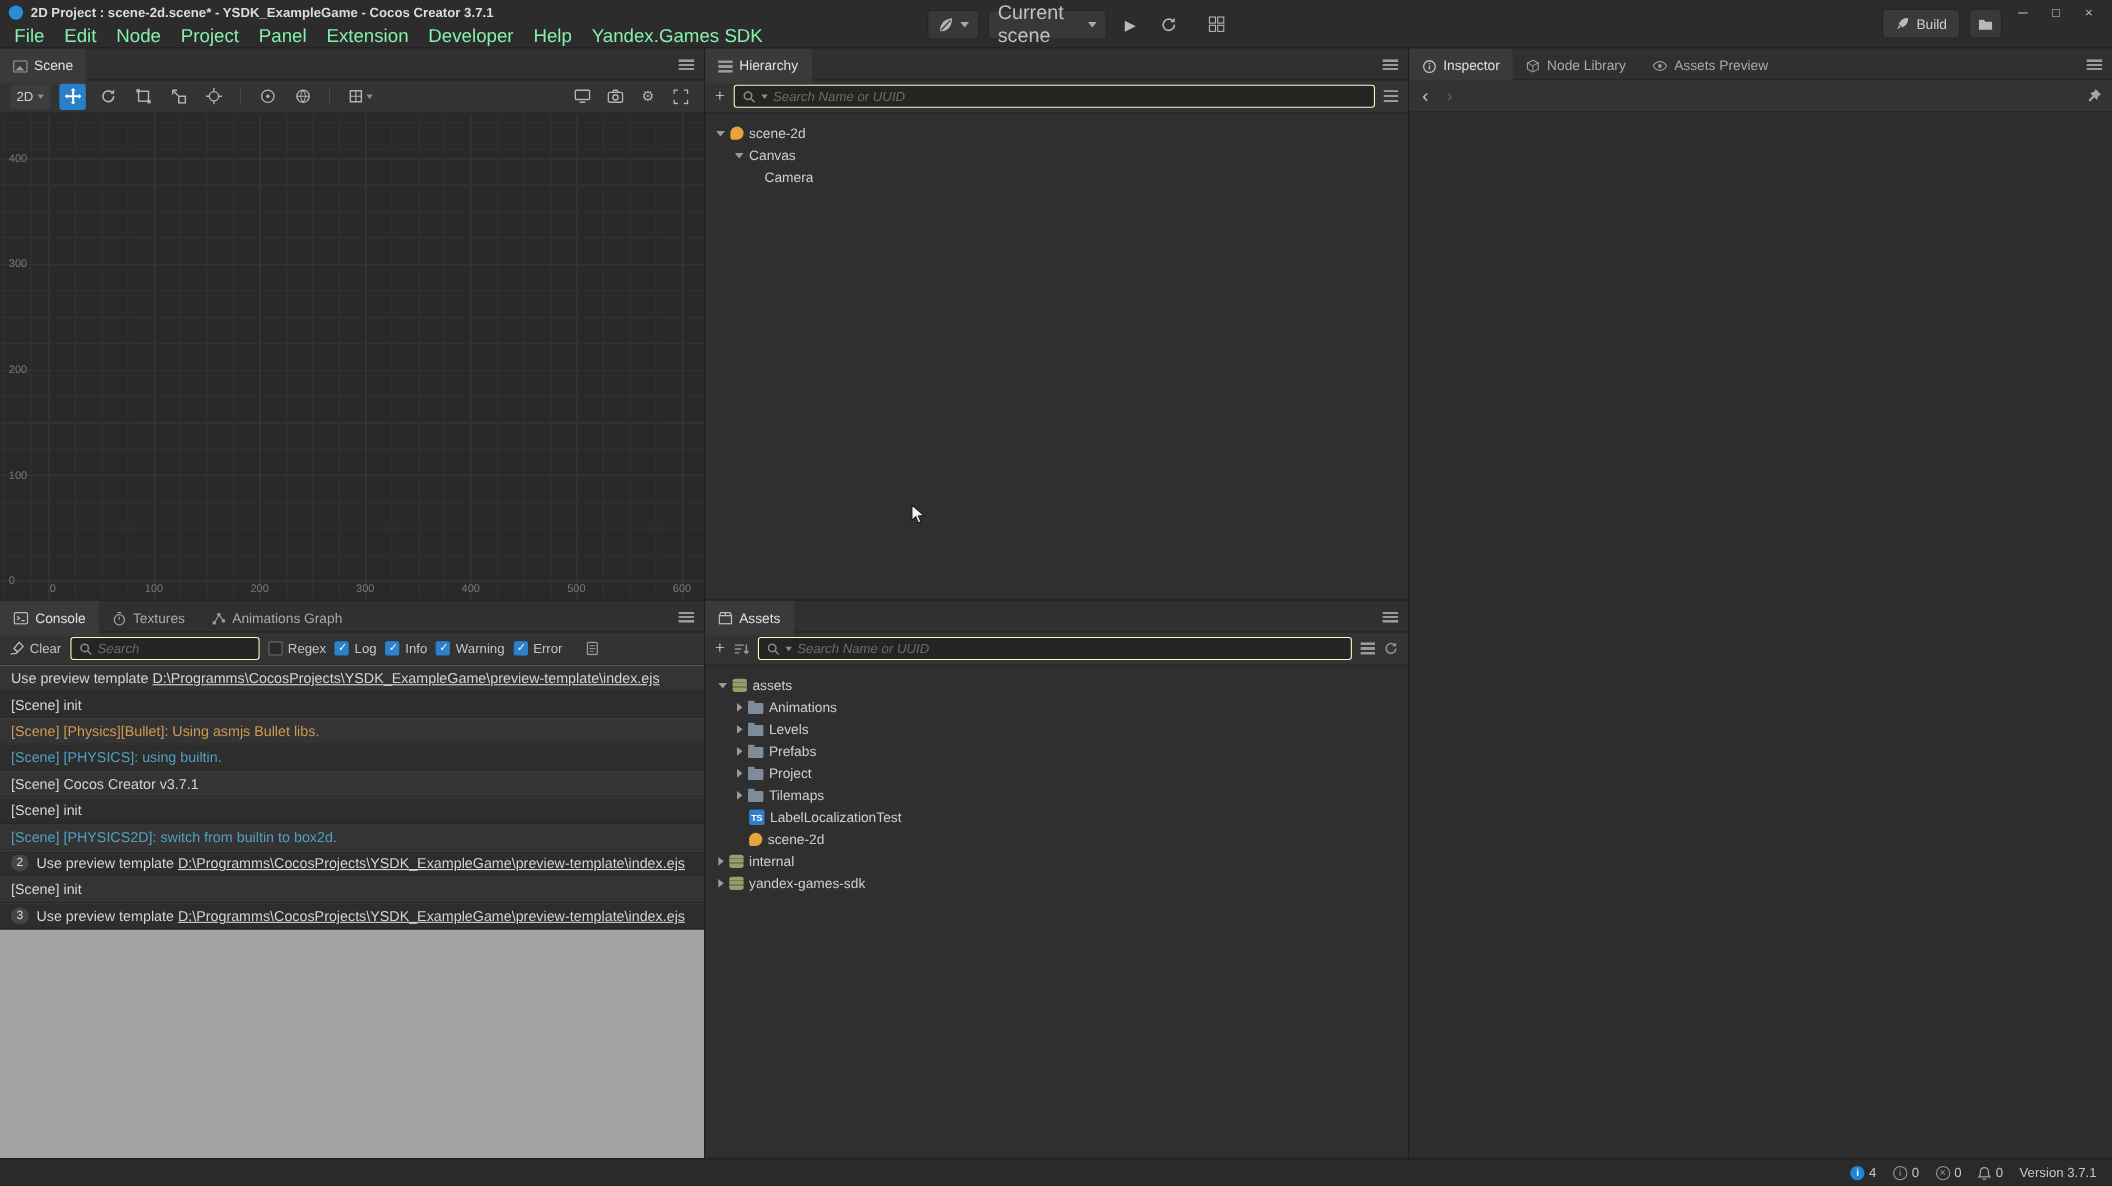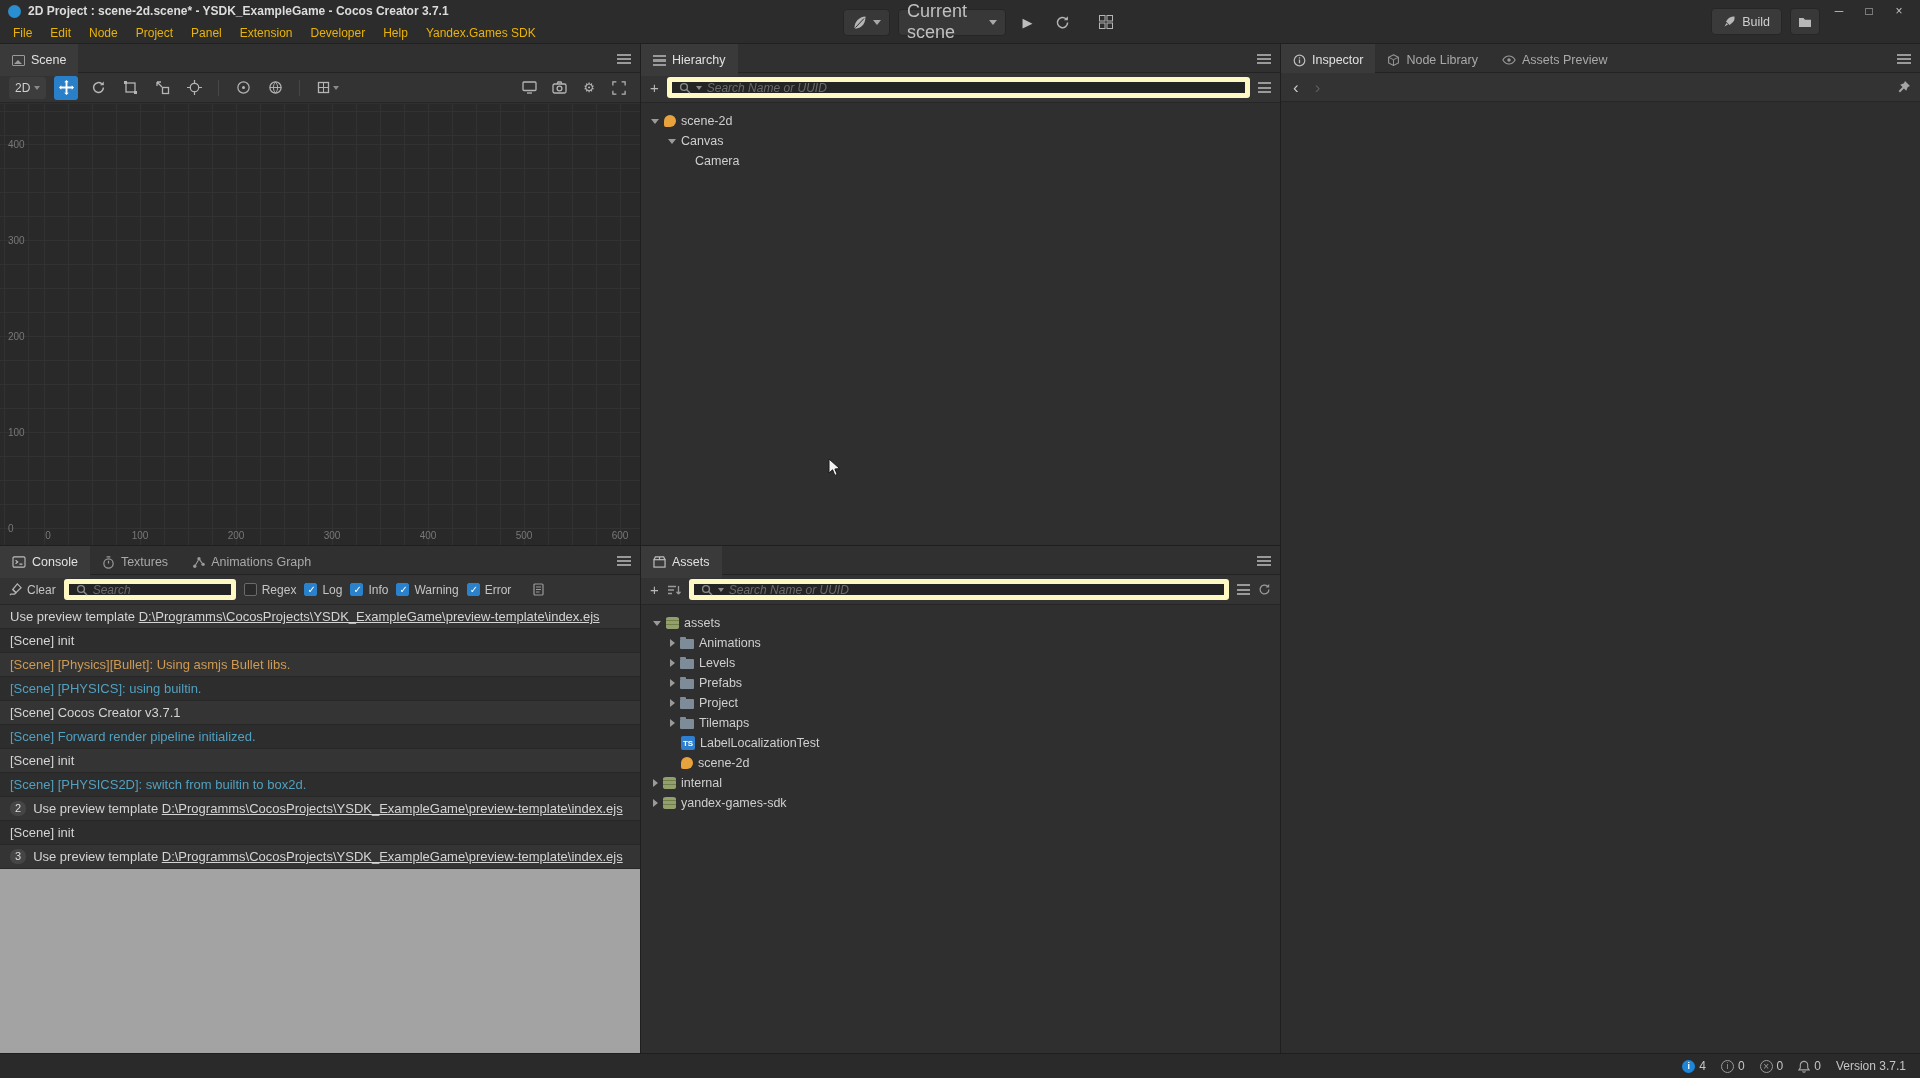--- a/index.html
+++ b/index.html
@@ -13,21 +13,21 @@
   svg { display:block; }
 
   
   .topchrome { position:absolute; left:0; top:0; width:100%; height:44px; background:#2c2c2c; border-bottom:1px solid #202020; }
   .titlerow { position:absolute; left:8px; top:3px; height:16px; display:flex; align-items:center; gap:7px; }
   .app-logo { width:13px; height:13px; border-radius:50%; background:#2a8fd0; }
   .title-text { font-size:12px; font-weight:bold; color:#dcdcdc; white-space:nowrap; }
   .winbtns { position:absolute; right:6px; top:1px; display:flex; }
   .winbtn { width:30px; height:19px; display:flex; align-items:center; justify-content:center; color:#c2c2c2; font-size:12px; }
   .menurow { position:absolute; left:4px; bottom:0; height:21px; display:flex; align-items:center; }
-  .menu-item { padding:0 9px; font-size:12px; color:#eab308; height:100%; display:flex; align-items:center; }
+  .menu-item { padding:0 9px; font-size:17px; color:#86efac; height:100%; display:flex; align-items:center; }
   .center-controls { position:absolute; left:843px; top:7px; height:30px; display:flex; align-items:center; gap:8px; }
   .chipbtn { height:27px; background:#383838; border:1px solid #262626; border-radius:4px; display:flex; align-items:center; gap:6px; padding:0 8px; color:#c0c0c0; font-size:18px; }
   .iconbtn { width:27px; height:27px; display:flex; align-items:center; justify-content:center; color:#bcbcbc; border-radius:4px; }
   .chev-down { width:0; height:0; border-left:4px solid transparent; border-right:4px solid transparent; border-top:5px solid #a8a8a8; }
   .tr-buttons { position:absolute; right:100px; top:8px; display:flex; gap:8px; align-items:center; }
   .build-btn { height:27px; background:#3a3a3a; border:1px solid #262626; border-radius:4px; display:flex; align-items:center; gap:6px; padding:0 11px; color:#cfcfcf; font-size:12.5px; }
   .glyph { font-size:13px; line-height:1; }
 
   
   .workspace { position:absolute; left:0; top:44px; right:0; bottom:25px; background:#1f1f1f; }
@@ -47,21 +47,21 @@
 
   
   .ic { display:inline-block; position:relative; flex:none; }
   .ic-pic { width:13px; height:11px; border:1px solid #9a9a9a; border-radius:1px; }
   .ic-pic::after { content:""; position:absolute; left:1px; bottom:1px; border-left:4px solid transparent; border-right:4px solid transparent; border-bottom:4px solid #9a9a9a; }
   .ic-tree { width:13px; height:11px; background:repeating-linear-gradient(to bottom,#9a9a9a 0 2px,transparent 2px 4.5px); }
   .ic-lines { width:13px; height:11px; background:repeating-linear-gradient(to bottom,#9a9a9a 0 2px,transparent 2px 4.5px); }
 
   
   .subbar { height:30px; background:#333333; border-bottom:1px solid #262626; display:flex; align-items:center; gap:8px; padding:0 9px; }
-  .searchbox { display:flex; align-items:center; gap:5px; height:21px; background:#242424; border:5px solid #fef9c3; border-radius:3px; padding:0 7px;justify-content:center; }
+  .searchbox { display:flex; align-items:center; gap:5px; height:21px; background:#242424; border:1px solid #fef9c3; border-radius:3px; padding:0 7px;justify-content:center; }
   .searchbox.grow { flex:1; }
   .searchbox input { flex:1; min-width:20px; background:transparent; border:none; outline:none; color:#cccccc; font:12px "Liberation Sans",sans-serif; }
   .searchbox input::placeholder { color:#6c6c6c; font-style:italic; }
   .tinychev { width:0; height:0; border-left:3px solid transparent; border-right:3px solid transparent; border-top:4px solid #8a8a8a; }
   .toolglyph { color:#b8b8b8; font-size:15px; line-height:1; }
 
   
   .tbtn { width:24px; height:24px; display:flex; align-items:center; justify-content:center; border-radius:3px; color:#b5b5b5; }
   .tbtn.active { background:#2a80c8; color:#ffffff; }
   .btn2d { min-width:30px; height:22px; display:flex; align-items:center; justify-content:center; gap:4px; border-radius:3px; background:#3d3d3d; color:#cfcfcf; font-size:12px; padding:0 6px; }
@@ -417,25 +417,20 @@
           <div class="log-row info">
 
             <span class="log-text">[Scene] [PHYSICS]: using builtin.</span>
 
           </div>
           <div class="log-row">
 
             <span class="log-text">[Scene] Cocos Creator v3.7.1</span>
 
           </div>
-          <div class="log-row info">
-
-            <span class="log-text">[Scene] Forward render pipeline initialized.</span>
-
-          </div>
           <div class="log-row">
 
             <span class="log-text">[Scene] init</span>
 
           </div>
           <div class="log-row info">
 
             <span class="log-text">[Scene] [PHYSICS2D]: switch from builtin to box2d.</span>
 
           </div>

